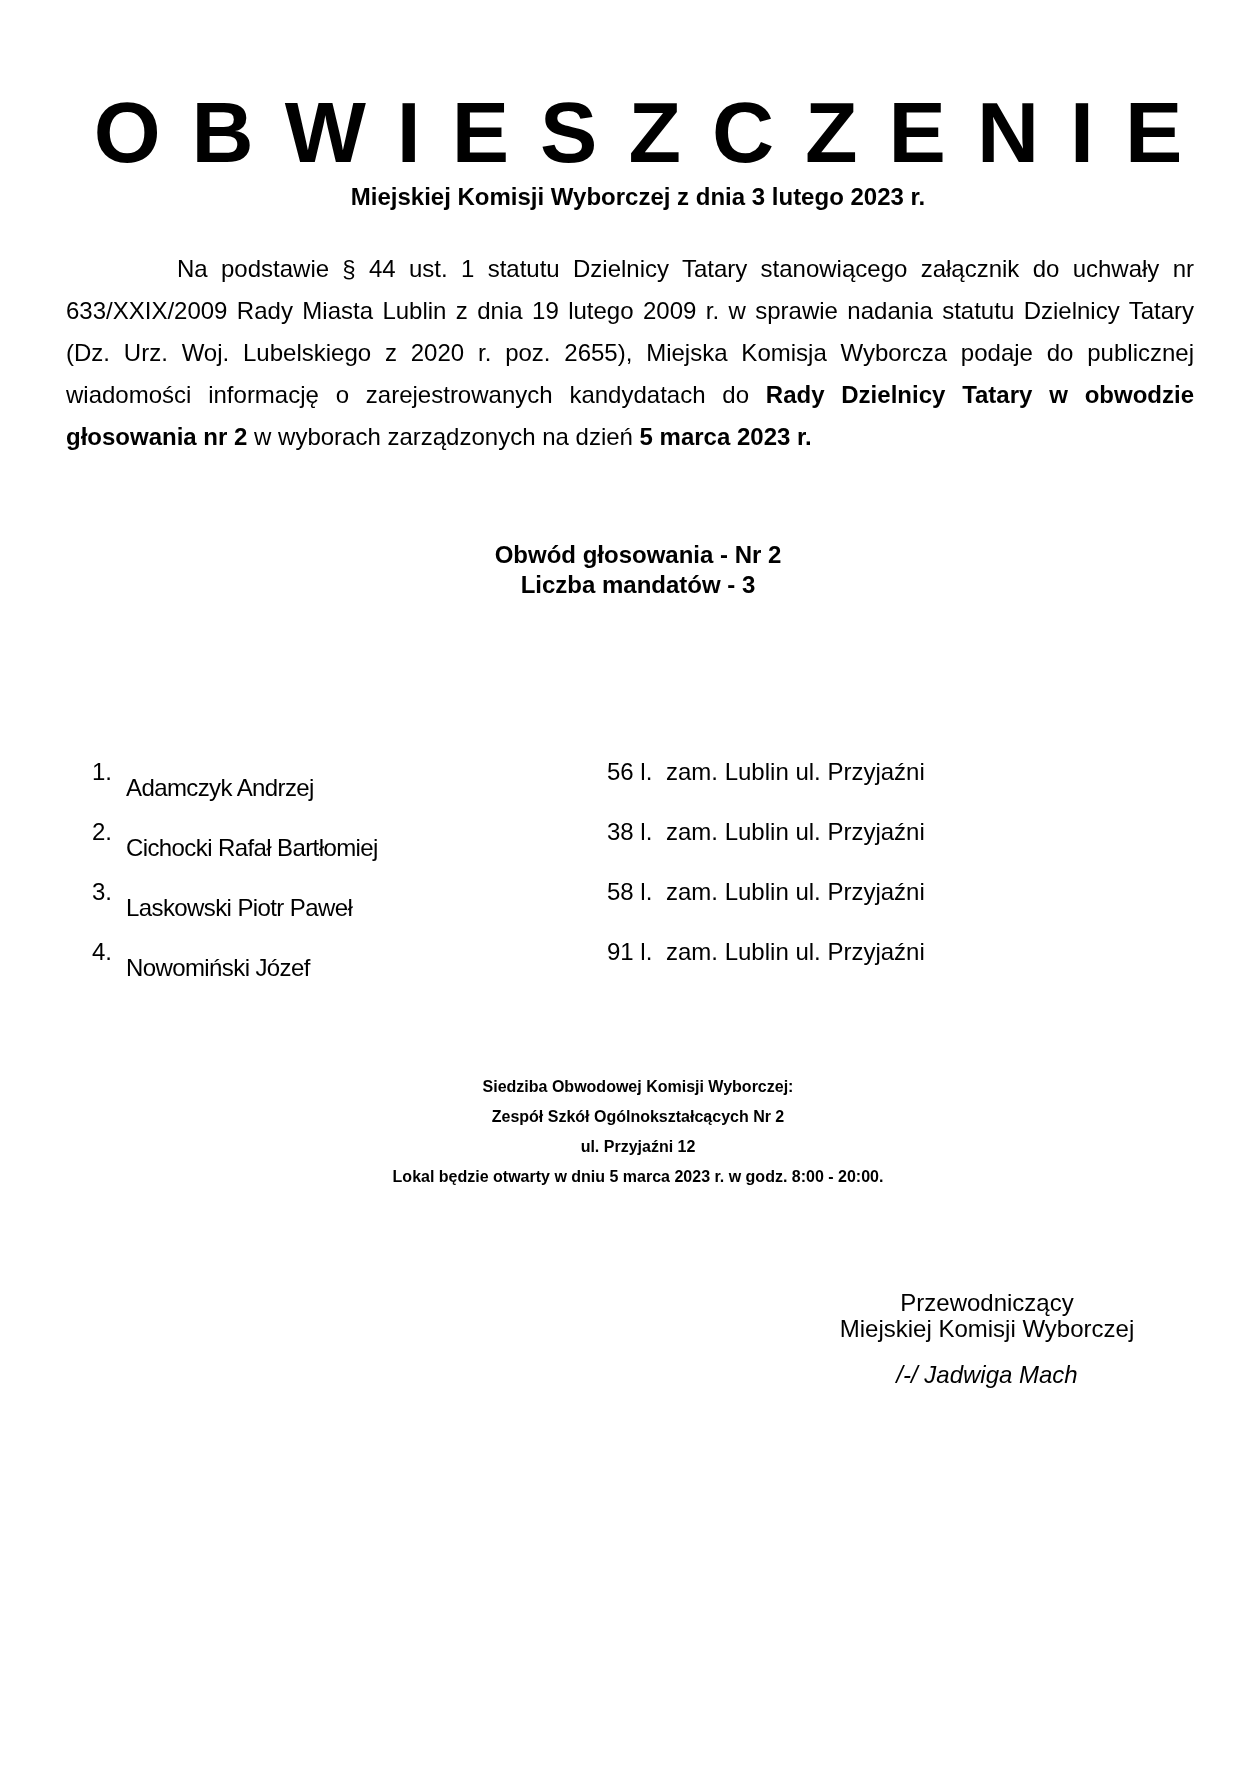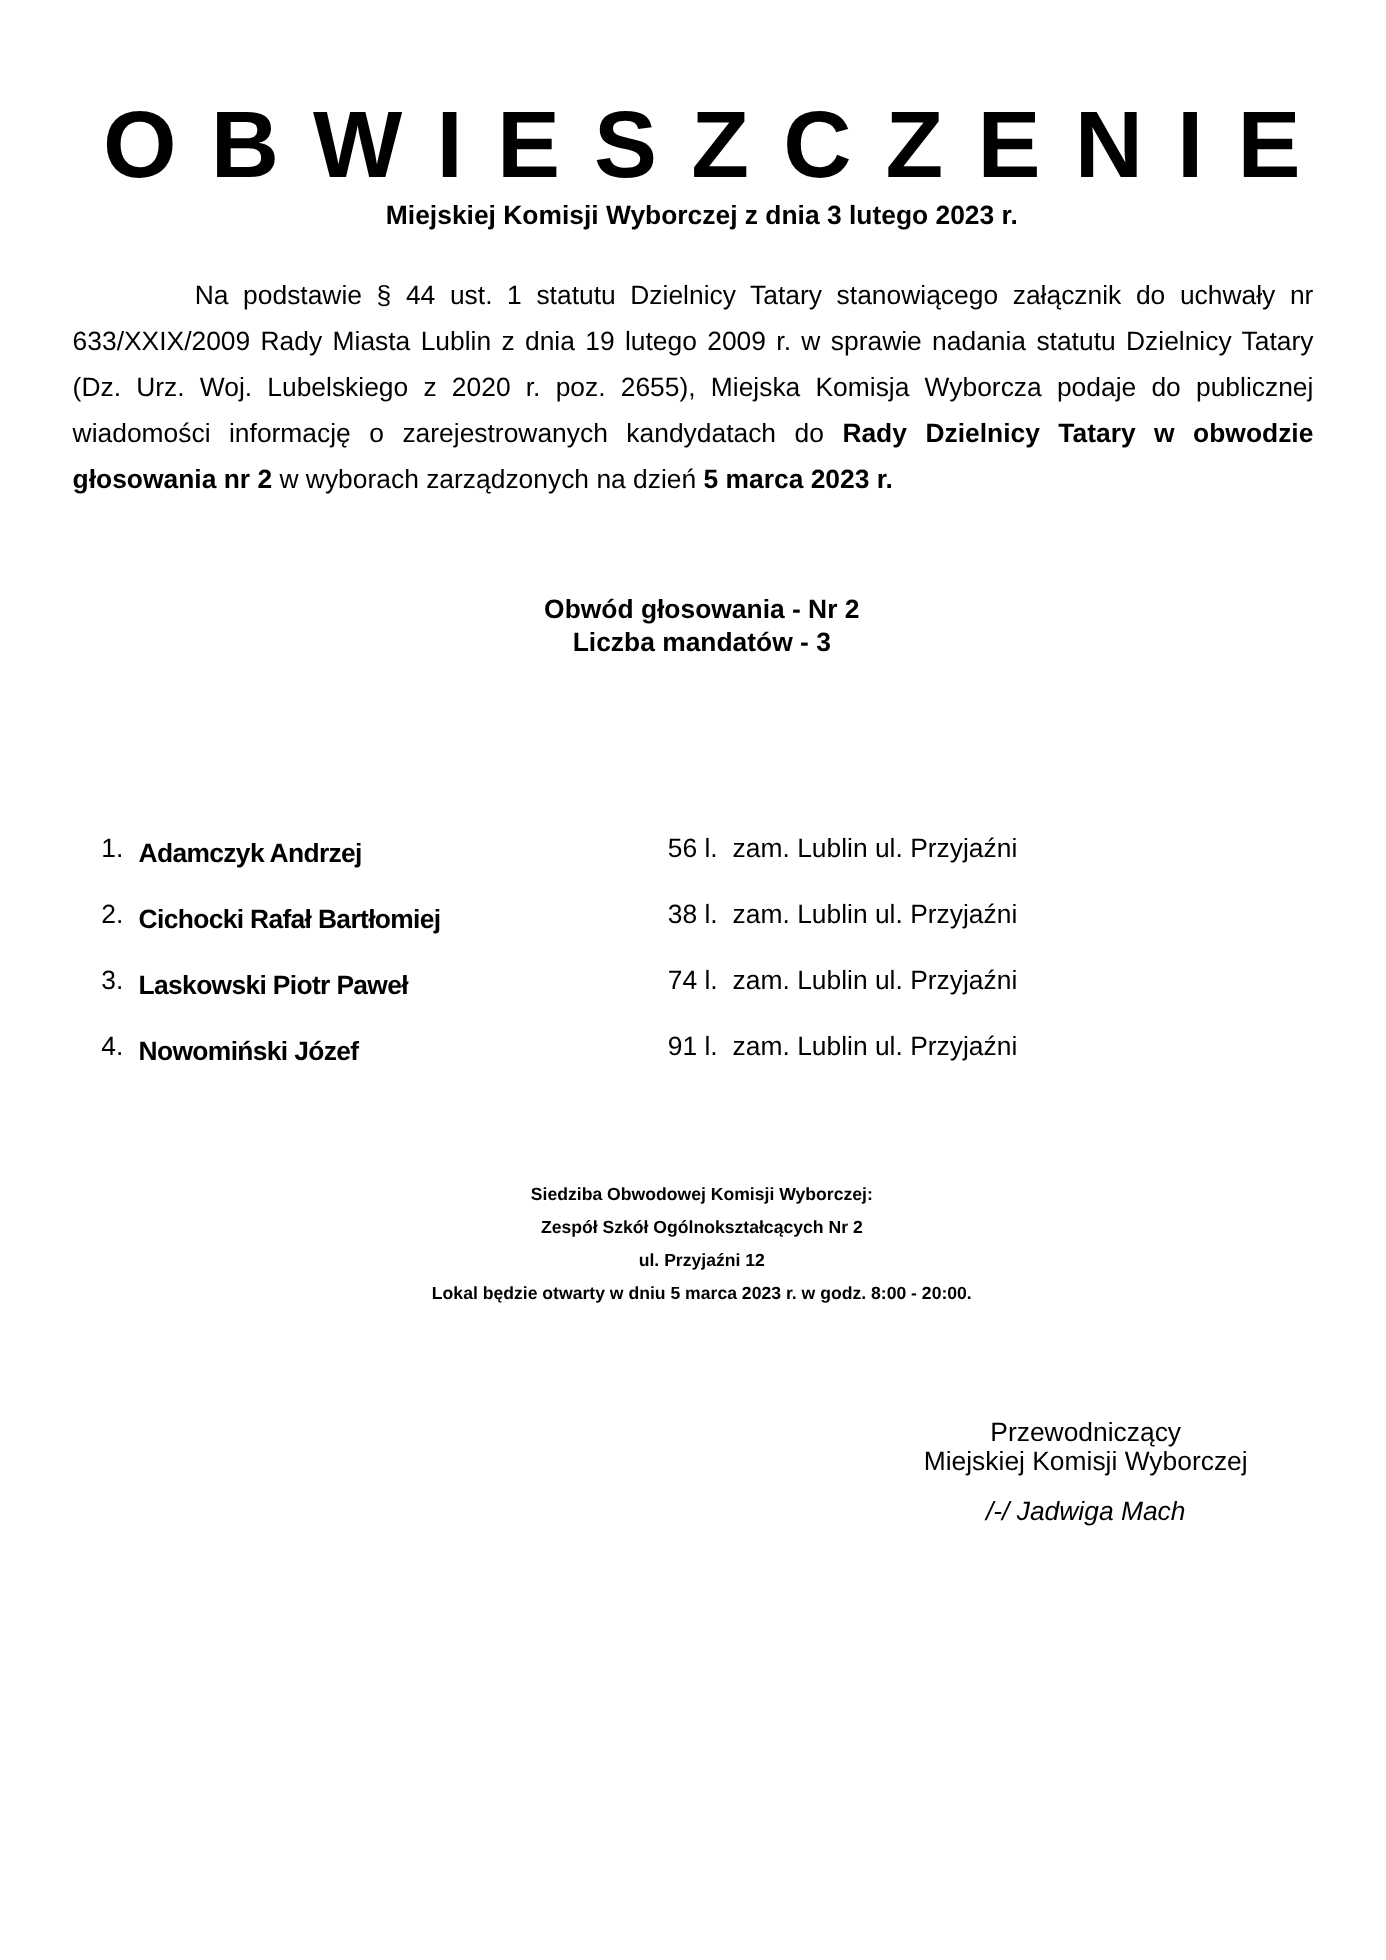--- a/index.html
+++ b/index.html
@@ -84,22 +84,22 @@
       line-height: 32px;
     }
     .cand-num {
       position: absolute;
       left: 0;
       top: 0;
     }
     .cand-name {
       position: absolute;
       left: 34px;
-      top: 5px;
-      font-weight: bold;
+      top: 16px;
+      font-weight: normal;
       letter-spacing: -0.6px;
     }
     .cand-age {
       position: absolute;
       left: 515px;
       top: 0;
     }
     .cand-address {
       position: absolute;
       left: 574px;
@@ -154,21 +154,21 @@
     </div>
     <div class="cand-row">
       <span class="cand-num">2.</span>
       <span class="cand-name">Cichocki Rafał Bartłomiej</span>
       <span class="cand-age">38 l.</span>
       <span class="cand-address">zam. Lublin ul. Przyjaźni</span>
     </div>
     <div class="cand-row">
       <span class="cand-num">3.</span>
       <span class="cand-name">Laskowski Piotr Paweł</span>
-      <span class="cand-age">74 l.</span>
+      <span class="cand-age">58 l.</span>
       <span class="cand-address">zam. Lublin ul. Przyjaźni</span>
     </div>
     <div class="cand-row">
       <span class="cand-num">4.</span>
       <span class="cand-name">Nowomiński Józef</span>
       <span class="cand-age">91 l.</span>
       <span class="cand-address">zam. Lublin ul. Przyjaźni</span>
     </div>
   </div>
 

